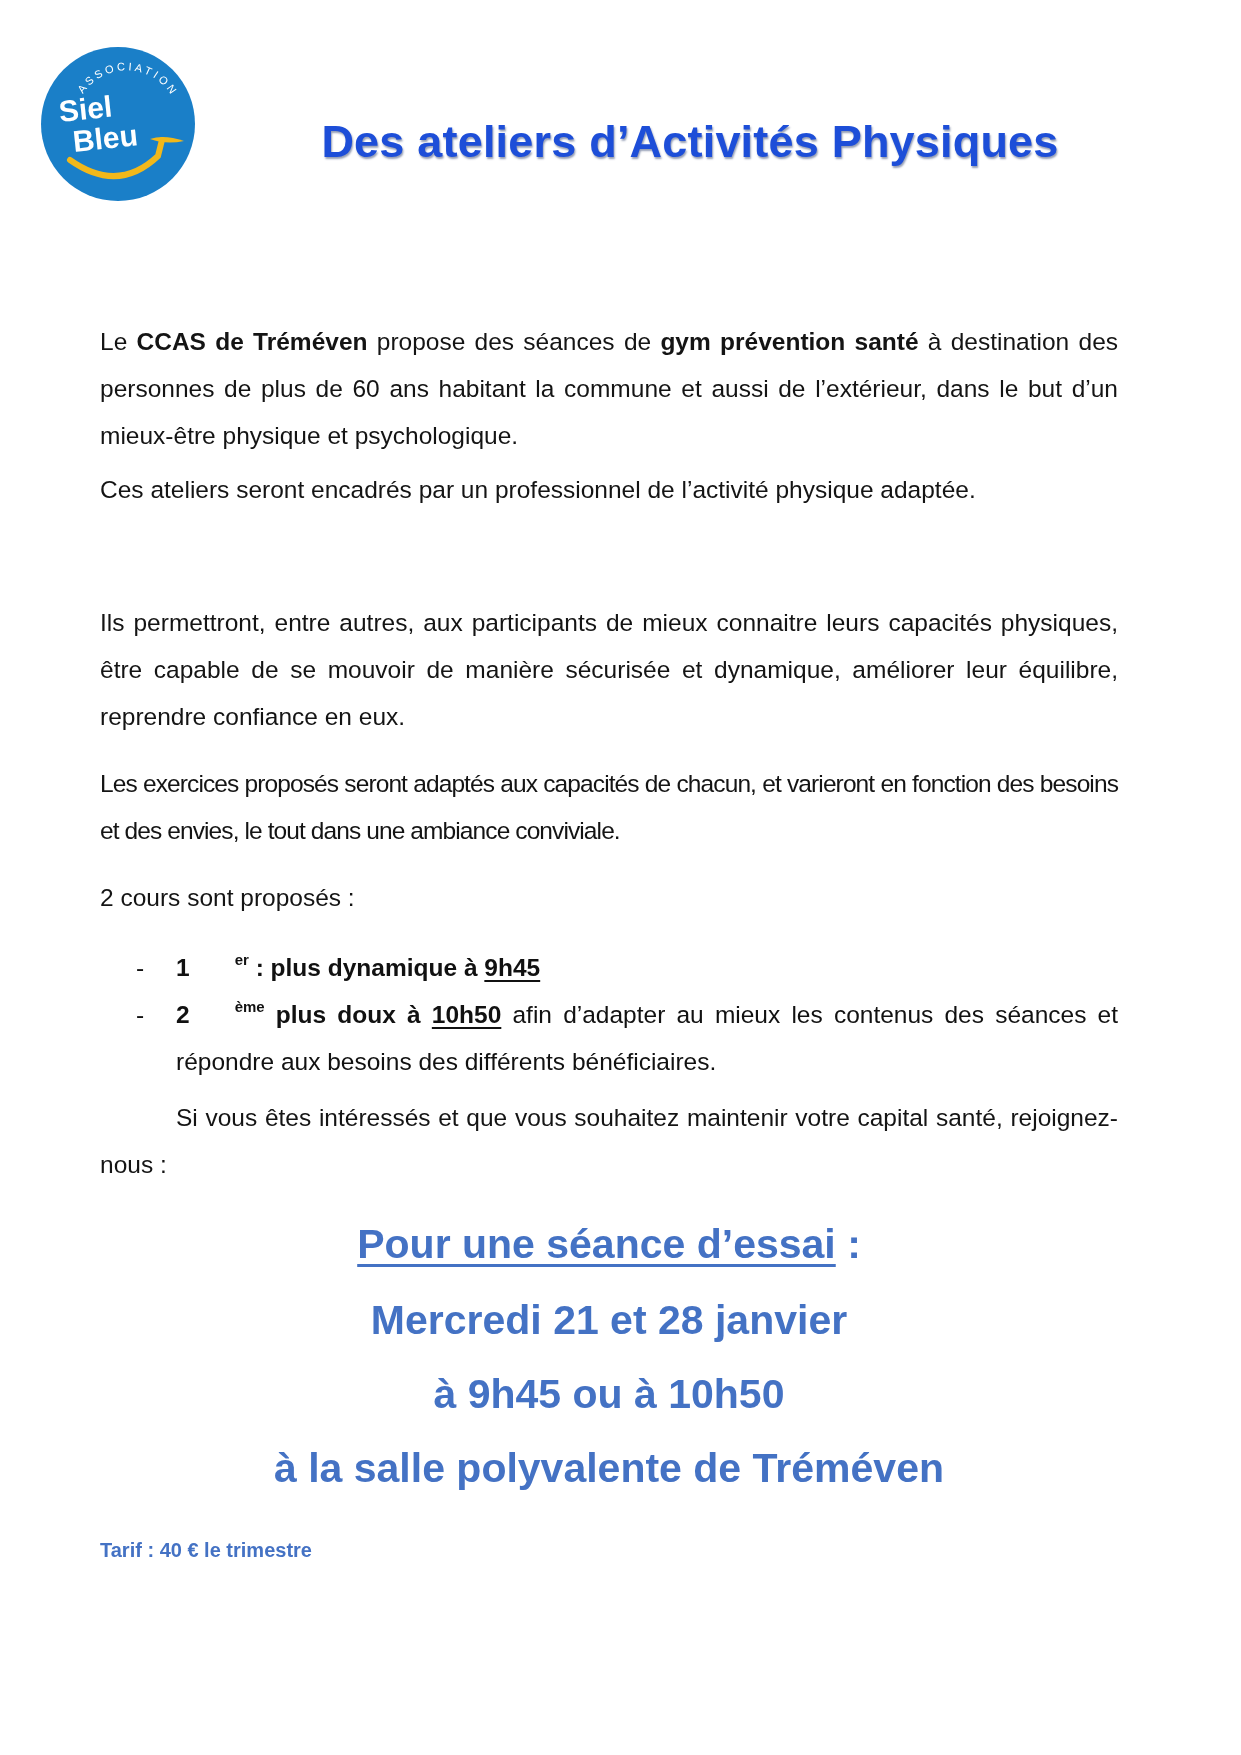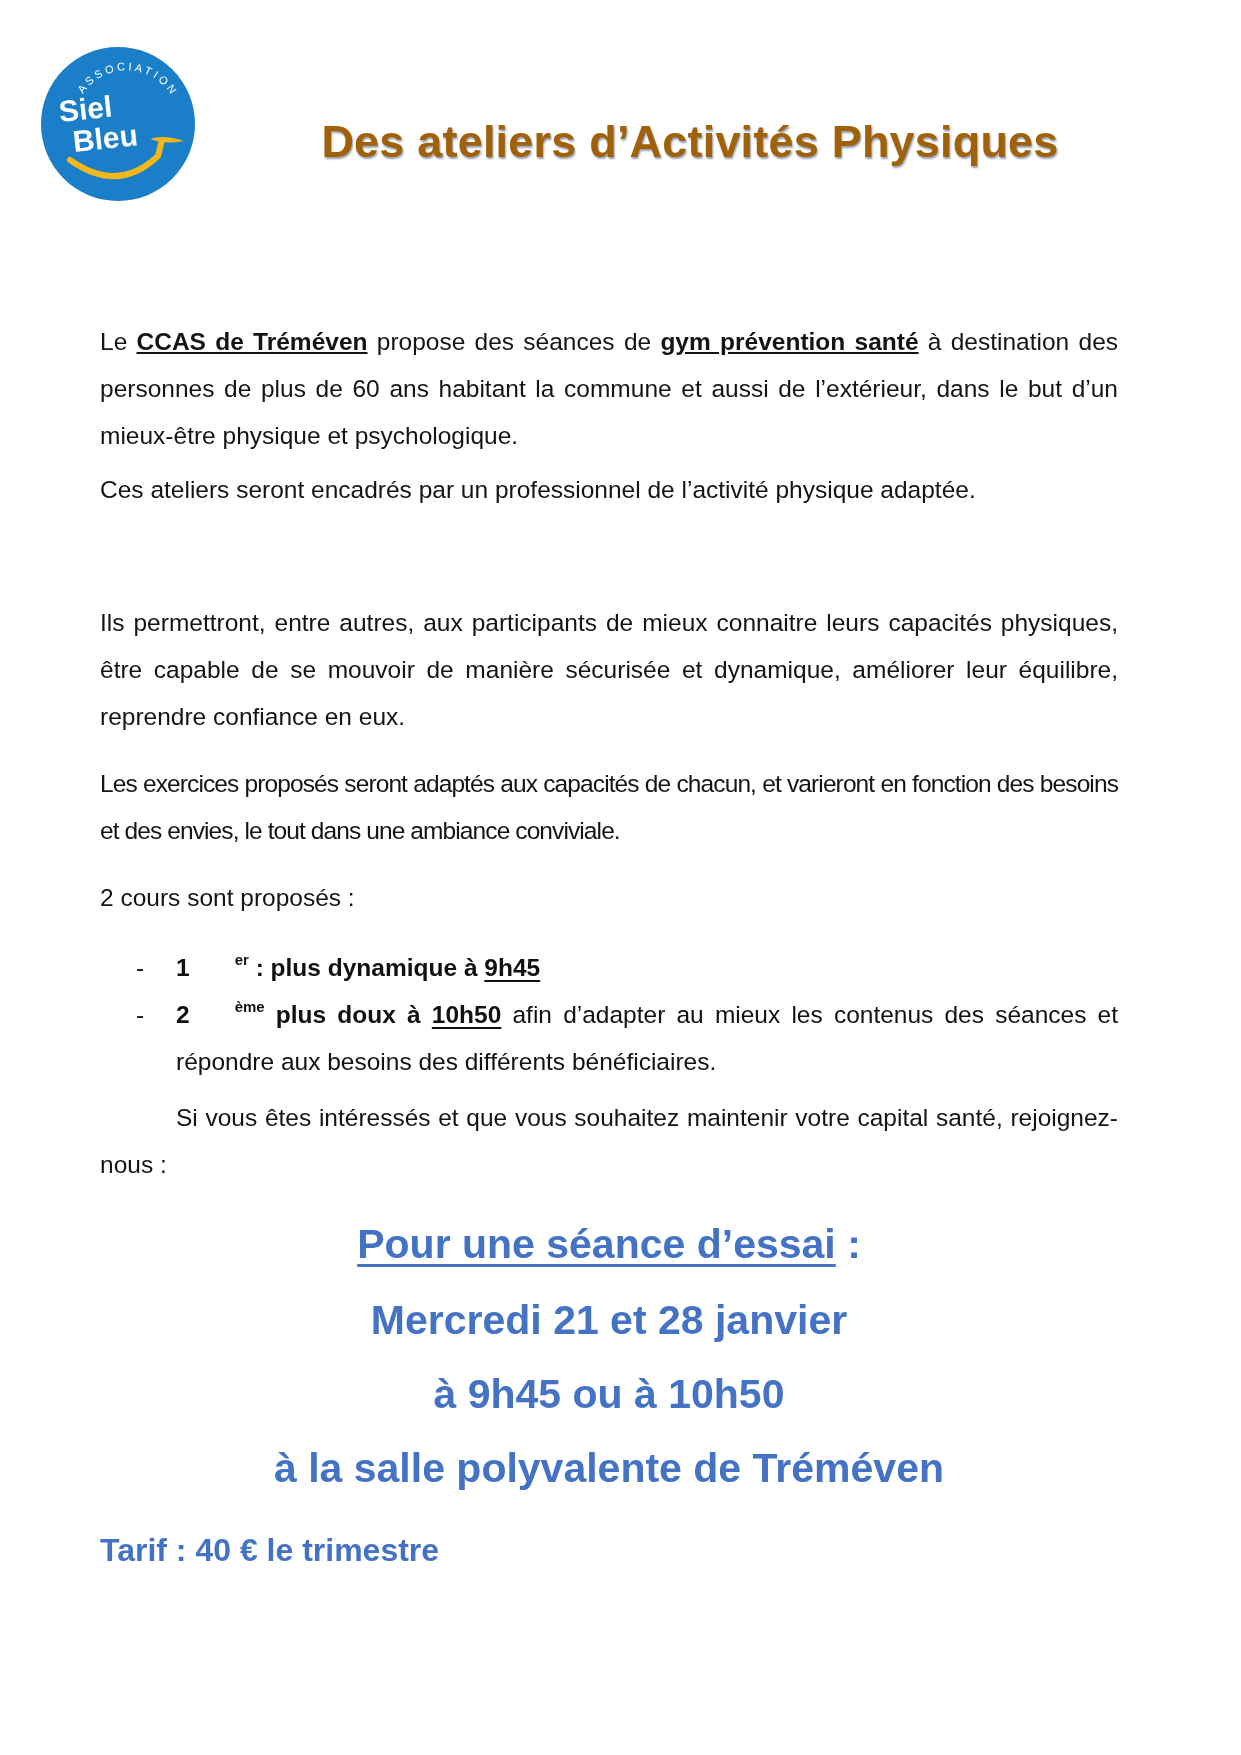--- a/index.html
+++ b/index.html
@@ -3,30 +3,30 @@
   <meta charset="utf-8">
   <style>
     * { box-sizing: border-box; margin: 0; padding: 0; }
     html, body { width: 1241px; height: 1755px; background: #ffffff; }
     body { position: relative; font-family: "Liberation Sans", "DejaVu Sans", sans-serif; color: #111111; overflow: hidden; }
 
     .logo { position: absolute; left: 38px; top: 44px; width: 160px; height: 160px; }
 
     .title {
       position: absolute; left: 250px; top: 102px; width: 880px;
-      text-align: center; color: #a16207; font-weight: bold; font-size: 45px;
+      text-align: center; color: #1d4ed8; font-weight: bold; font-size: 45px;
       line-height: 80px; letter-spacing: 0.2px;
       text-shadow: 1px 2px 2px rgba(20, 40, 90, 0.45);
     }
 
     .body-text {
       position: absolute; left: 100px; width: 1018px;
       font-size: 24.5px; line-height: 47px; text-align: justify; color: #141414;
     }
-    .body-text b { font-weight: bold; text-decoration: underline; }
+    .body-text b { font-weight: bold; }
     .p1 { top: 318px; }
     .p2 { top: 466px; }
     .p3 { top: 599px; }
     .p4 { top: 760px; letter-spacing: -0.9px; }
     .p5 { top: 874px; }
 
     .list { position: absolute; left: 100px; top: 944px; width: 1018px; font-size: 24.5px; line-height: 47px; }
     .list-item { position: relative; padding-left: 76px; text-align: justify; }
     .list-item .dash { position: absolute; left: 36px; top: 0; }
     .list-item b { font-weight: bold; }
@@ -35,21 +35,21 @@
 
     .p6 { top: 1094px; text-indent: 76px; }
 
     .cta { position: absolute; left: 100px; width: 1018px; text-align: center; color: #4472c4; font-weight: bold; font-size: 41px; line-height: 76px; }
     .cta1 { top: 1206px; }
     .cta2 { top: 1282px; }
     .cta3 { top: 1356px; }
     .cta4 { top: 1430px; }
     .cta .u { text-underline-offset: 6px; text-decoration-thickness: 3px; margin-top: 20px; }
 
-    .tarif { position: absolute; left: 100px; top: 1535px; color: #4472c4; font-weight: bold; font-size: 32px; line-height: 30px; }
+    .tarif { position: absolute; left: 100px; top: 1535px; color: #4472c4; font-weight: bold; font-size: 20px; line-height: 30px; }
   </style>
 </head>
 <body>
 
 <div class="logo">
   <svg width="160" height="160" viewBox="0 0 160 160">
     <defs>
       <path id="arcPath" d="M 40 60 A 52 52 0 0 1 140 70" fill="none"></path>
     </defs>
     <circle cx="80" cy="80" r="77" fill="#1a7fc8"></circle>

